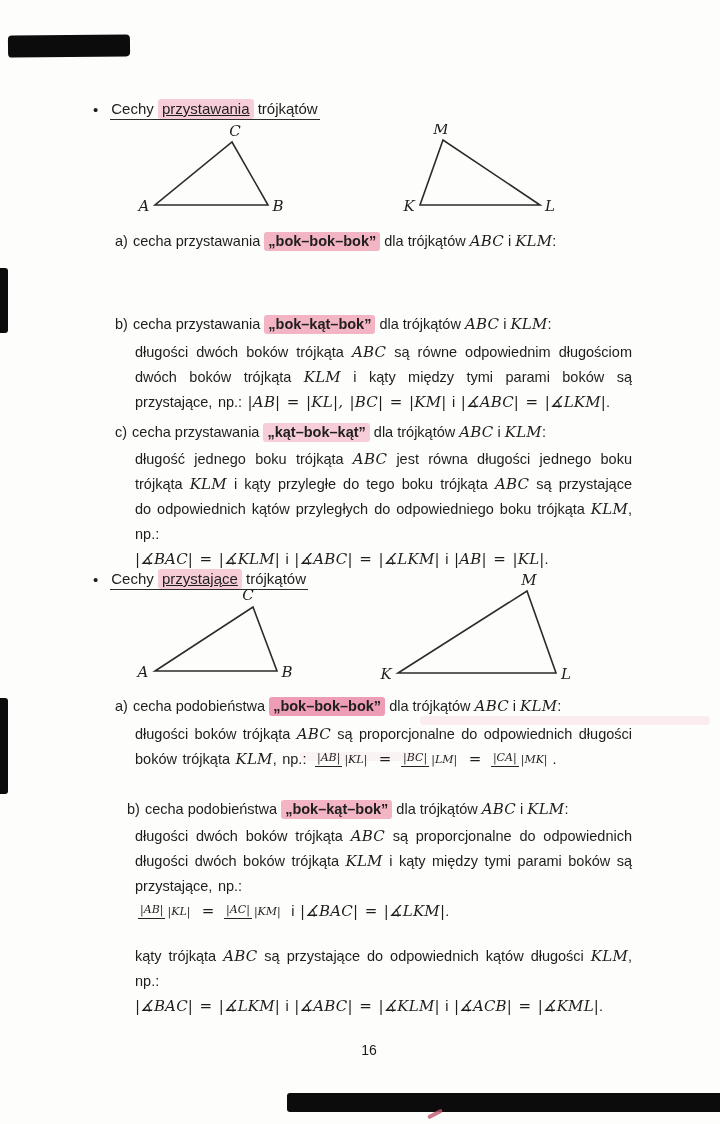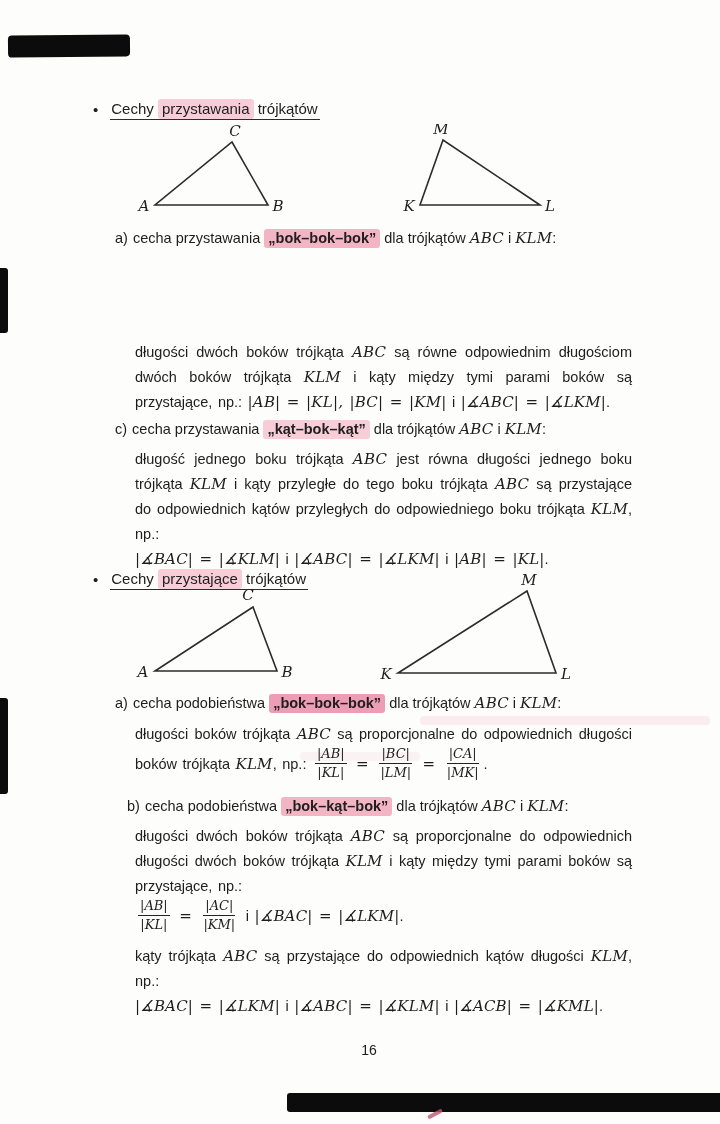--- a/index.html
+++ b/index.html
@@ -14,32 +14,32 @@
   .pink-mark{position:absolute;left:427px;top:1112px;width:16px;height:4px;background:#c2566e;
              transform:rotate(-28deg);border-radius:2px;opacity:.8;}
   .streak{position:absolute;background:var(--hl-light,#f7cdd8);opacity:.35;border-radius:4px;}
   .streak1{left:420px;top:716px;width:290px;height:9px;}
   .streak2{left:300px;top:752px;width:120px;height:9px;opacity:.22;}
   
   .hgroup{position:absolute;display:flex;align-items:flex-start;gap:12px;font-size:15px;}
   .bullet{font-size:15px;line-height:19px;}
   .hline{border-bottom:1.6px solid #2c2c2c;padding:0 2px 2px 1px;line-height:17px;white-space:nowrap;}
   
-  .item{position:absolute;font-size:14.5px;line-height:18px;white-space:nowrap;}
+  .item{position:absolute;font-size:14.5px;line-height:25px;white-space:nowrap;}
   .ilabel{margin-right:5px;}
   .para{position:absolute;width:497px;font-size:14.5px;line-height:25px;text-align:justify;
         word-spacing:1.5px;}
   .math{font-family:"DejaVu Serif",serif;font-style:italic;font-size:15px;letter-spacing:.2px;}
   .hl{font-weight:bold;border-radius:3px;padding:1px 4px 2px 4px;color:#1f1f1f;}
-  .hl.nb{font-weight:normal;}
+  .hl.nb{font-weight:normal;text-decoration:underline;}
   .hl-light{background:var(--hl-light,#f7cdd8);}
   .hl-mid{background:var(--hl-mid,#f3b4c4);}
   .hl-strong{background:var(--hl-strong,#ee9db6);}
-  .frac{display:inline-flex;flex-direction:column;align-items:center;vertical-align:middle;
-        font-family:"DejaVu Serif",serif;font-style:italic;font-size:13px;line-height:1.25;
+  .frac{display:inline-flex;flex-direction:row;align-items:center;vertical-align:middle;
+        font-family:"DejaVu Serif",serif;font-style:italic;font-size:11px;line-height:1.25;
         margin:0 3px;transform:translateY(-1px);}
   .fnum{border-bottom:1.4px solid #222;padding:0 2px 1px 2px;}
   .fden{padding:1px 2px 0 2px;}
   .figure{position:absolute;}
   .figure text{font-family:"DejaVu Serif",serif;font-style:italic;font-size:15px;fill:#1d1d1d;}
   .figure polygon{fill:none;stroke:#2b2b2b;stroke-width:1.6;stroke-linejoin:miter;}
   .pageno{position:absolute;left:339px;top:1042px;width:60px;text-align:center;font-size:14px;}
 </style>
 </head>
 <body>
@@ -67,20 +67,23 @@
     <polygon points="292,81 412,81 315,16"></polygon>
     <text x="281" y="87" text-anchor="middle">K</text>
     <text x="422" y="87" text-anchor="middle">L</text>
     <text x="313" y="10" text-anchor="middle">M</text>
   </svg>
 
   <div class="item" style="left:115px;top:229px;">
     <span class="ilabel">a)</span><span><span>cecha przystawania </span><span class="hl hl-mid">„bok–bok–bok”</span><span> dla trójkątów </span><span class="math">ABC</span><span> i </span><span class="math">KLM</span><span>:</span></span>
   </div>
 
+  <div class="item" style="left:115px;top:312px;">
+    <span class="ilabel">b)</span><span><span>cecha przystawania </span><span class="hl hl-mid">„bok–kąt–bok”</span><span> dla trójkątów </span><span class="math">ABC</span><span> i </span><span class="math">KLM</span><span>:</span></span>
+  </div>
   <div class="para" style="left:135px;top:340px;"><span>długości dwóch boków trójkąta </span><span class="math">ABC</span><span> są równe odpowiednim długościom dwóch boków trójkąta </span><span class="math">KLM</span><span> i kąty między tymi parami boków są przystające, np.: </span><span class="math">|AB| = |KL|, |BC| = |KM|</span><span> i </span><span class="math">|∡ABC| = |∡LKM|</span><span>.</span></div>
 
   <div class="item" style="left:115px;top:420px;">
     <span class="ilabel">c)</span><span><span>cecha przystawania </span><span class="hl hl-light">„kąt–bok–kąt”</span><span> dla trójkątów </span><span class="math">ABC</span><span> i </span><span class="math">KLM</span><span>:</span></span>
   </div>
   <div class="para" style="left:135px;top:447px;"><span>długość jednego boku trójkąta </span><span class="math">ABC</span><span> jest równa długości jednego boku trójkąta </span><span class="math">KLM</span><span> i kąty przyległe do tego boku trójkąta </span><span class="math">ABC</span><span> są przystające do odpowiednich kątów przyległych do odpowiedniego boku trójkąta </span><span class="math">KLM</span><span>, np.:</span><br><span class="math">|∡BAC| = |∡KLM|</span><span> i </span><span class="math">|∡ABC| = |∡LKM|</span><span> i </span><span class="math">|AB| = |KL|</span><span>.</span></div>
 
   <div class="hgroup" style="left:93px;top:570px;">
     <span class="bullet">•</span>
     <span class="hline"><span>Cechy </span><span class="hl hl-light nb">przystające</span><span> trójkątów</span></span>

